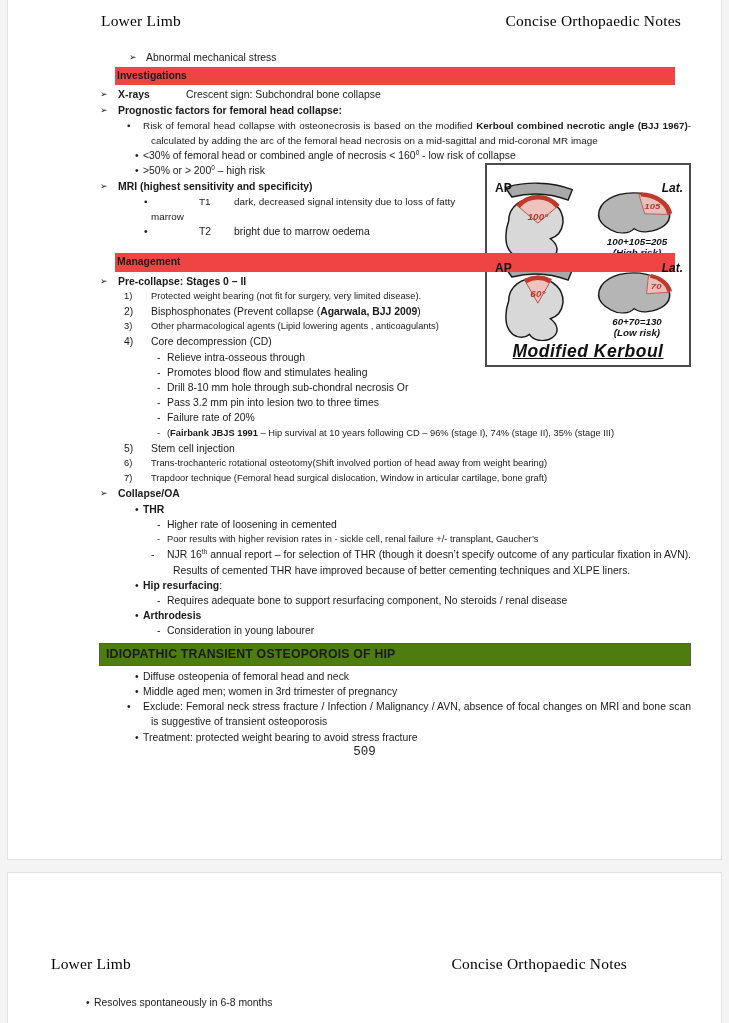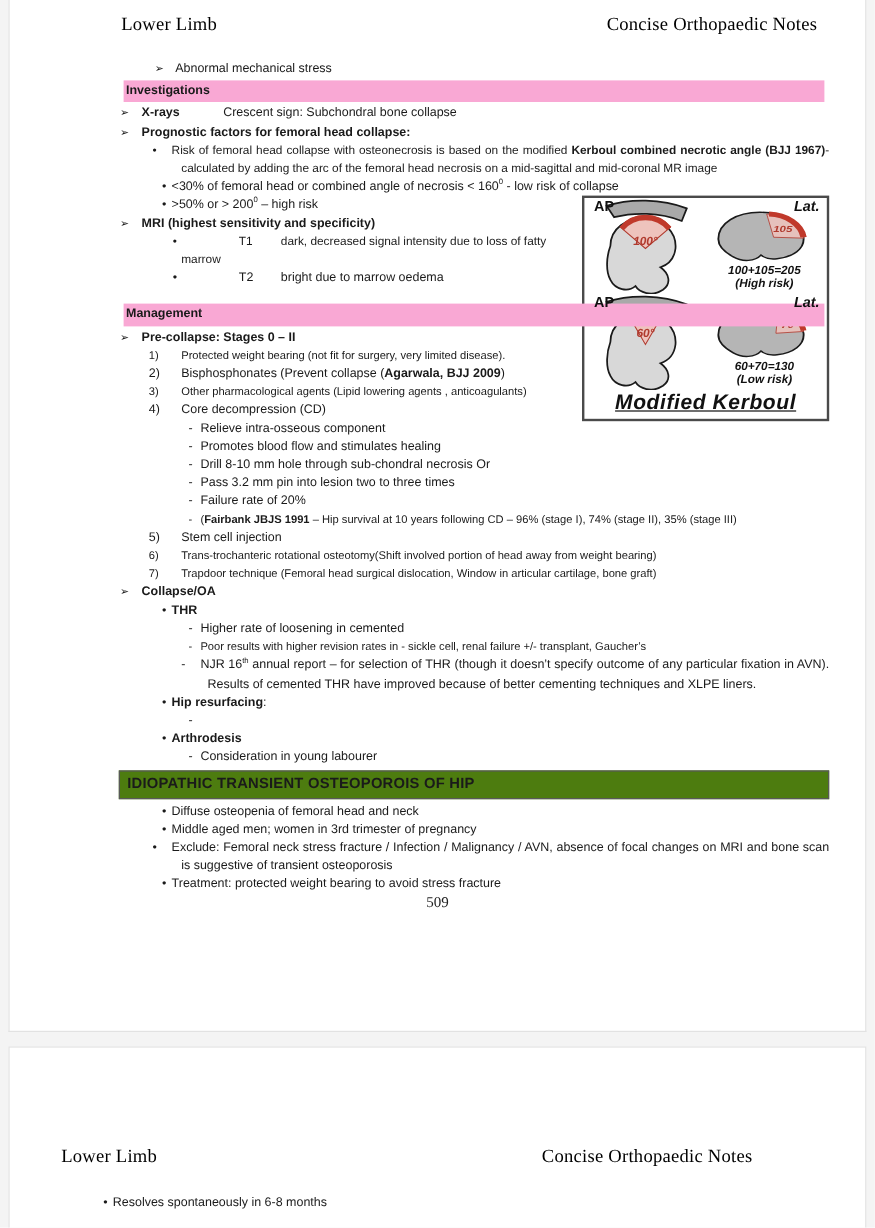--- a/index.html
+++ b/index.html
@@ -37,47 +37,47 @@
   .mk{position:absolute;top:0;}
   .arrow1{padding-left:19px;}  .arrow1>.mk{left:1px;font-size:9px;}
   .arrow2{padding-left:47px;}  .arrow2>.mk{left:30px;font-size:9px;}
   .bullet2{padding-left:44px;} .bullet2>.mk{left:36px;}
   .bullet2.hang{padding-left:52px;text-indent:-8px;}
   .bullet3{padding-left:52px;} .bullet3>.mk{left:45px;}
   .num{padding-left:52px;}     .num>.mk{left:25px;}
   .dash{padding-left:68px;}    .dash>.mk{left:58px;}
   .dash.hang{padding-left:74px;text-indent:-6px;}
   .band{
-    background:#f9a8d4;padding:1px 0 2px 2px;margin:2px 4px;
+    background:#ef4444;padding:1px 0 2px 2px;margin:2px 16px;
     font-weight:bold;
   }
   .gap{margin-top:14px;}
   .boxh{
     background:#4d7c0f;border:1px solid #595959;
     padding:3px 6px;margin:4px 0 3px;
     font-weight:bold;font-size:12.3px;letter-spacing:0.2px;
   }
   .just{text-align:justify;}
   .fit{font-size:9.3px;white-space:nowrap;}
   .fit2{font-size:9.9px;}
   sup{font-size:0.62em;vertical-align:super;line-height:0;}
   .tab1{display:inline-block;width:35px;margin-left:48px;}
   .tab2{display:inline-block;width:68px;}
   b{font-weight:bold;}
 
   .pagenum{
     position:absolute;top:745px;left:0;width:100%;text-align:center;
-    font-family:Liberation Serif, serif;font-size:12.5px;color:#222;
+    font-family:Liberation Mono, monospace;font-size:12.5px;color:#222;
   }
 
   
   .figure{
     float:right;width:206px;box-sizing:border-box;
     border:2px solid #4a4a4a;background:#fff;
-    margin:0 0 6px 8px;padding:0 6px 1px;
+    margin:0 0 6px 8px;padding:16px 6px 1px;
   }
   .frow{display:flex;}
   .fcell{position:relative;flex:1;}
   .flabel{
     position:absolute;top:0;left:2px;z-index:2;
     font-weight:bold;font-size:12px;color:#111;
   }
   .flabel.lat{left:auto;right:2px;font-style:italic;margin-left:16px;}
   .fsum{
     text-align:center;font-weight:bold;font-style:italic;
@@ -165,36 +165,36 @@
         <div class="ln bullet2"><span class="mk">•</span><span>&gt;50% or &gt; 200</span><sup>0</sup><span> – high risk</span></div>
         <div class="ln arrow1"><span class="mk">➢</span><b>MRI (highest sensitivity and specificity)</b></div>
         <div class="ln bullet3 fit2"><span class="mk">•</span><span class="tab1">T1</span><span>dark, decreased signal intensity due to loss of fatty marrow</span></div>
         <div class="ln bullet3"><span class="mk">•</span><span class="tab1">T2</span><span>bright due to marrow oedema</span></div>
         <div class="ln band gap"><b>Management</b></div>
         <div class="ln arrow1"><span class="mk">➢</span><b>Pre-collapse: Stages 0 – II</b></div>
         <div class="ln num fit"><span class="mk">1)</span><span>Protected weight bearing (not fit for surgery, very limited disease).</span></div>
         <div class="ln num"><span class="mk">2)</span><span>Bisphosphonates (Prevent collapse (</span><b>Agarwala, BJJ 2009</b><span>)</span></div>
         <div class="ln num fit"><span class="mk">3)</span><span>Other pharmacological agents (Lipid lowering agents , anticoagulants)</span></div>
         <div class="ln num"><span class="mk">4)</span><span>Core decompression (CD)</span></div>
-        <div class="ln dash"><span class="mk">-</span><span>Relieve intra-osseous component</span></div>
+        <div class="ln dash"><span class="mk">-</span><span>Relieve intra-osseous through</span></div>
         <div class="ln dash"><span class="mk">-</span><span>Promotes blood flow and stimulates healing</span></div>
         <div class="ln dash"><span class="mk">-</span><span>Drill 8-10 mm hole through sub-chondral necrosis Or</span></div>
         <div class="ln dash"><span class="mk">-</span><span>Pass 3.2 mm pin into lesion two to three times</span></div>
         <div class="ln dash"><span class="mk">-</span><span>Failure rate of 20%</span></div>
         <div class="ln dash fit"><span class="mk">-</span><span>(</span><b>Fairbank JBJS 1991</b><span> – Hip survival at 10 years   following CD – 96% (stage I), 74% (stage II), 35% (stage III)</span></div>
         <div class="ln num"><span class="mk">5)</span><span>Stem cell injection</span></div>
         <div class="ln num fit"><span class="mk">6)</span><span>Trans-trochanteric rotational osteotomy(Shift involved portion of head away from weight bearing)</span></div>
         <div class="ln num fit"><span class="mk">7)</span><span>Trapdoor technique (Femoral head surgical dislocation, Window in articular cartilage, bone graft)</span></div>
         <div class="ln arrow1"><span class="mk">➢</span><b>Collapse/OA</b></div>
         <div class="ln bullet2"><span class="mk">•</span><b>THR</b></div>
         <div class="ln dash"><span class="mk">-</span><span>Higher rate of loosening in cemented</span></div>
         <div class="ln dash fit"><span class="mk">-</span><span>Poor results with higher revision rates in - sickle cell, renal failure +/- transplant, Gaucher’s</span></div>
         <div class="ln dash hang just"><span class="mk">-</span><span>NJR 16</span><sup>th</sup><span> annual report – for selection of THR (though it doesn’t specify outcome of any particular fixation in AVN). Results of cemented THR have improved because of better cementing techniques and XLPE liners.</span></div>
         <div class="ln bullet2"><span class="mk">•</span><b>Hip resurfacing</b><span>:</span></div>
-        <div class="ln dash"><span class="mk">-</span></div>
+        <div class="ln dash"><span class="mk">-</span><span>Requires adequate bone to support resurfacing component, No steroids / renal disease</span></div>
         <div class="ln bullet2"><span class="mk">•</span><b>Arthrodesis</b></div>
         <div class="ln dash"><span class="mk">-</span><span>Consideration in young labourer</span></div>
         <div class="ln boxh"><span>IDIOPATHIC TRANSIENT OSTEOPOROIS OF HIP</span></div>
         <div class="ln bullet2"><span class="mk">•</span><span>Diffuse osteopenia of femoral head and neck</span></div>
         <div class="ln bullet2"><span class="mk">•</span><span>Middle aged men; women in 3rd trimester of pregnancy</span></div>
         <div class="ln bullet2 hang just"><span class="mk">•</span><span>Exclude: Femoral neck stress fracture / Infection / Malignancy / AVN, absence of focal changes on MRI and bone scan is suggestive of transient osteoporosis</span></div>
         <div class="ln bullet2"><span class="mk">•</span><span>Treatment: protected weight bearing to avoid stress fracture</span></div>
       </div>
   </div>
 

